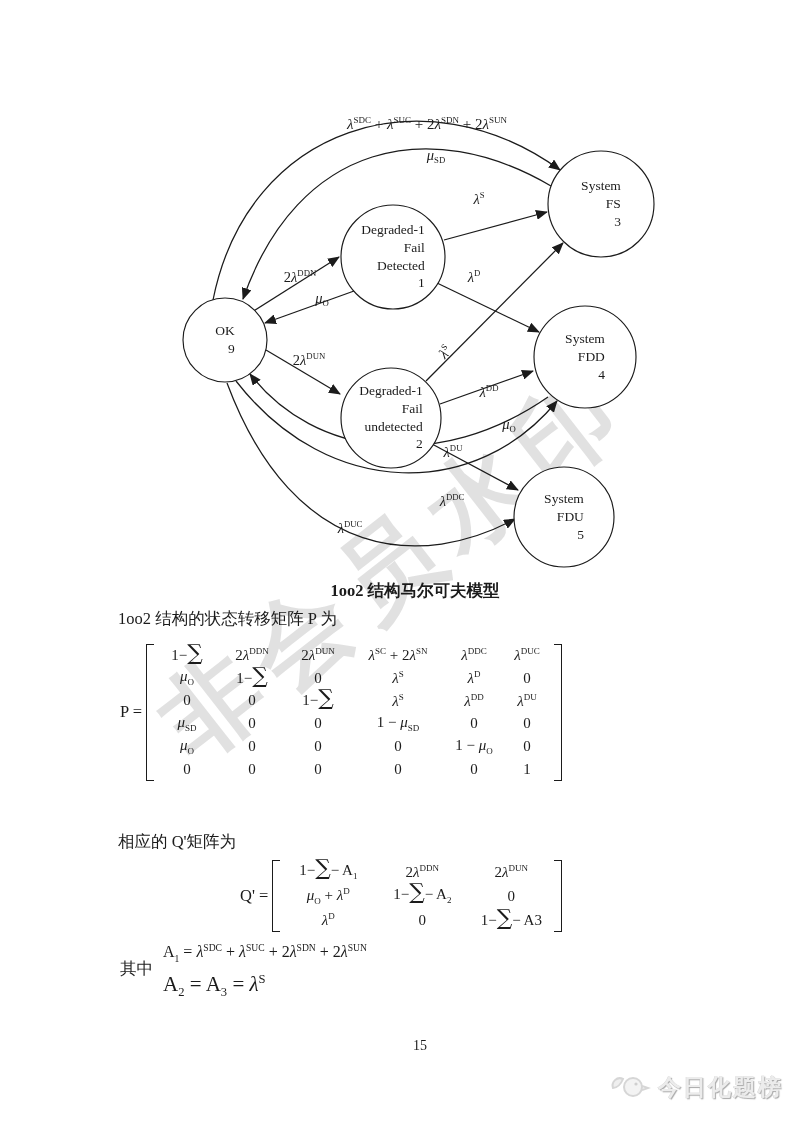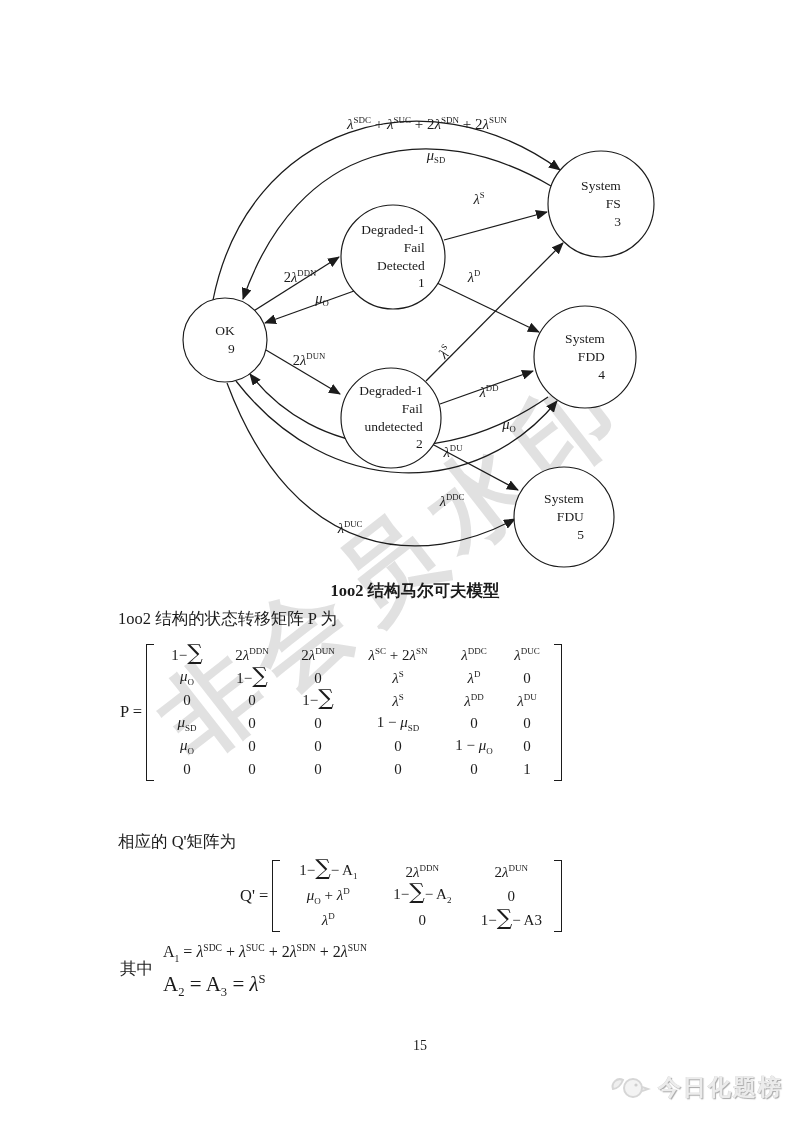--- a/index.html
+++ b/index.html
@@ -55,21 +55,21 @@
     text-align:center;font-size:15px;line-height:1;
     padding:0 2px;white-space:nowrap;
   }
   .p-grid{grid-template-columns:62px 68px 64px 96px 56px 50px;grid-auto-rows:22.8px;}
   .q-grid{grid-template-columns:92px 96px 82px;grid-auto-rows:24px;}
   .sumnote .sg{font-size:26px;}
   
   .pagenum{position:absolute;left:420px;top:1038px;transform:translateX(-50%);
     font-size:14px;z-index:3;}
   .logo{
-    position:absolute;right:10px;top:1072px;display:flex;align-items:center;gap:7px;z-index:3;
+    position:absolute;right:10px;top:1072px;display:flex;align-items:flex-start;gap:7px;z-index:3;
   }
   .logo-text{
     font-family:"Liberation Sans",sans-serif;
     font-size:23px;font-weight:bold;letter-spacing:2px;
     color:#ececec;
     text-shadow:1px 1px 1px #a8a8a8,-0.5px -0.5px 0 #d8d8d8;
     white-space:nowrap;
   }
 </style>
 </head>

